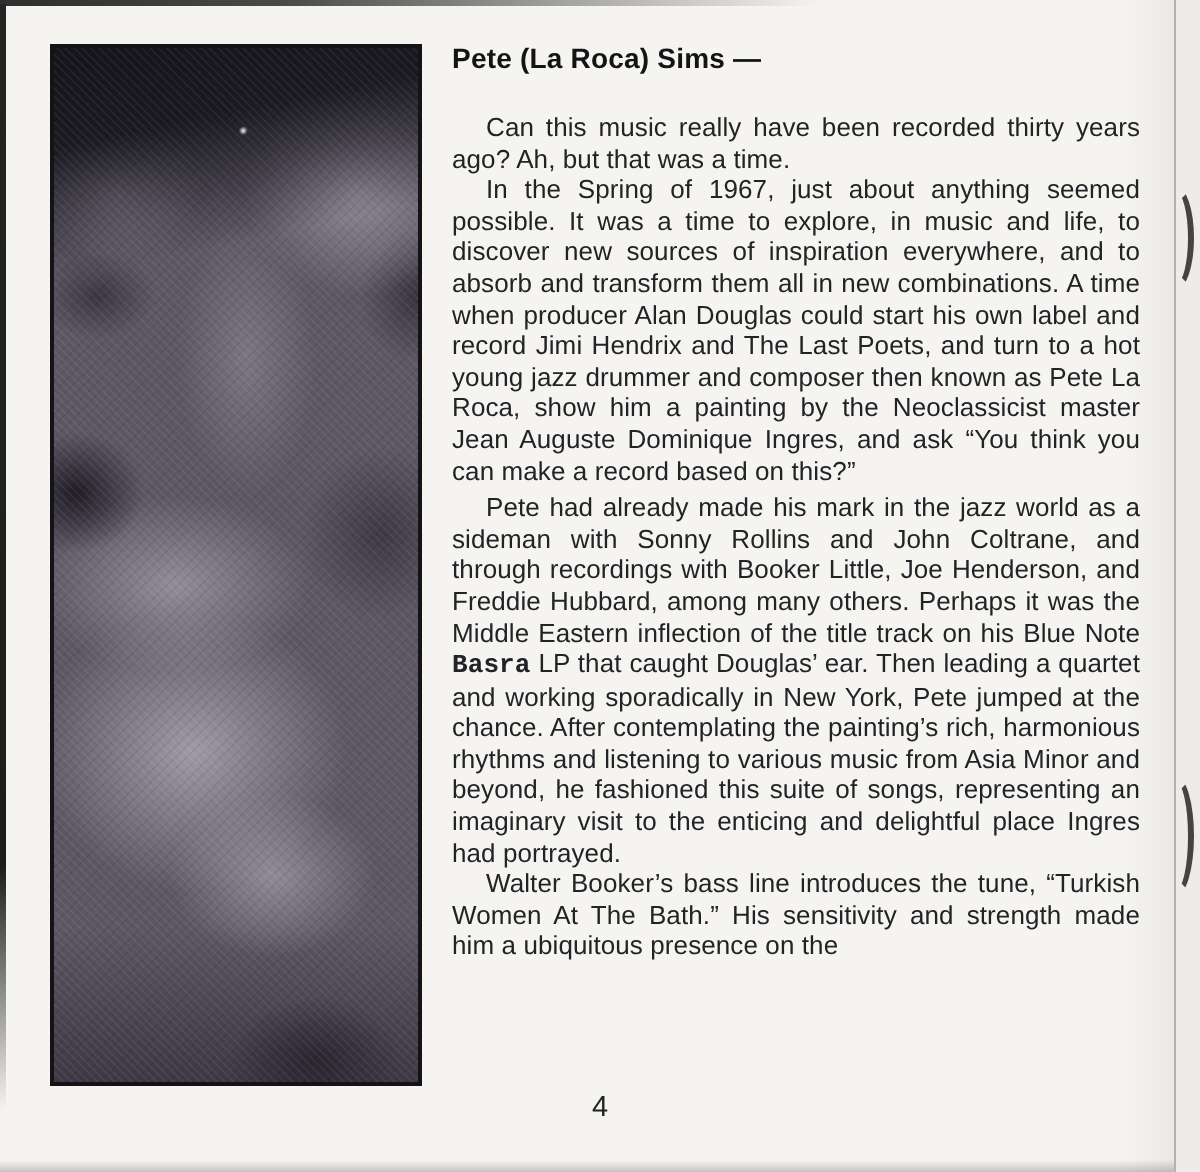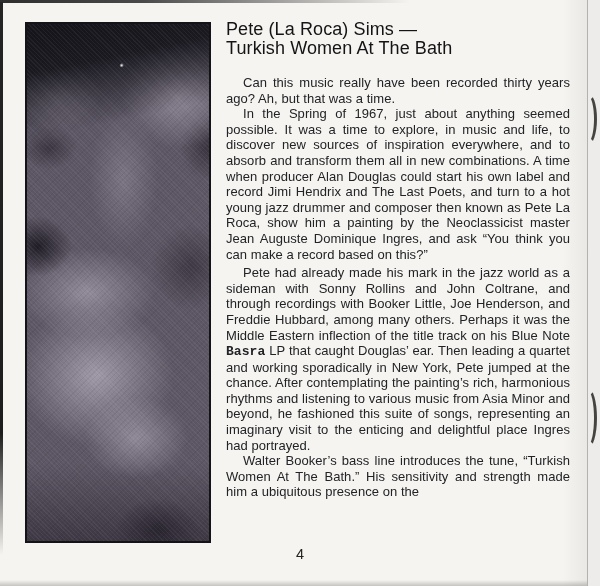--- a/index.html
+++ b/index.html
@@ -31,21 +31,21 @@
   }
   .photo-grain {
     position:absolute; inset:0;
     background-image:
       repeating-linear-gradient(45deg, rgba(255,255,255,.05) 0 1px, rgba(0,0,0,0) 1px 3px),
       repeating-linear-gradient(-45deg, rgba(0,0,0,.06) 0 1px, rgba(0,0,0,0) 1px 4px);
   }
   
   .article { position:absolute; left:226px; top:20px; width:344px; }
   .title {
-    margin:0 0 17px 0; font-size:18px; font-weight:normal;
+    margin:0 0 17px 0; font-size:14px; font-weight:bold;
     line-height:19px; letter-spacing:.1px; color:#141416;
   }
   .t-line { display:block; }
   .para {
     margin:0; font-size:13px; line-height:15.6px; color:#222326;
     text-align:justify; text-indent:17px; letter-spacing:.05px;
   }
   .para-gap { margin-top:3px; }
   .para b { font-weight:bold;font-family:Liberation Mono, monospace; }
   .page-number {
@@ -86,21 +86,20 @@
 
 <div class="scan">
 
   <div class="photo-frame">
     <div class="photo-grain"></div>
   </div>
 
   <div class="article">
     <h1 class="title">
       <span class="t-line">Pete (La Roca) Sims —</span>
-      <span class="t-line">Turkish Women At The Bath</span>
     </h1>
     <p class="para">Can this music really have been recorded thirty years ago? Ah, but that was a time.</p>
     <p class="para">In the Spring of 1967, just about anything seemed possible. It was a time to explore, in music and life, to discover new sources of inspiration everywhere, and to absorb and transform them all in new combinations. A time when producer Alan Douglas could start his own label and record Jimi Hendrix and The Last Poets, and turn to a hot young jazz drummer and composer then known as Pete La Roca, show him a painting by the Neoclassicist master Jean Auguste Dominique Ingres, and ask “You think you can make a record based on this?”</p>
     <p class="para para-gap"><span>Pete had already made his mark in the jazz world as a sideman with Sonny Rollins and John Coltrane, and through recordings with Booker Little, Joe Henderson, and Freddie Hubbard, among many others. Perhaps it was the Middle Eastern inflection of the title track on his Blue Note </span><b>Basra</b><span> LP that caught Douglas’ ear. Then leading a quartet and working sporadically in New York, Pete jumped at the chance. After contemplating the painting’s rich, harmonious rhythms and listening to various music from Asia Minor and beyond, he fashioned this suite of songs, representing an imaginary visit to the enticing and delightful place Ingres had portrayed.</span></p>
     <p class="para">Walter Booker’s bass line introduces the tune, “Turkish Women At The Bath.” His sensitivity and strength made him a ubiquitous presence on the</p>
   </div>
 
   <div class="page-number">4</div>
 
   <div class="edge-top"></div>

